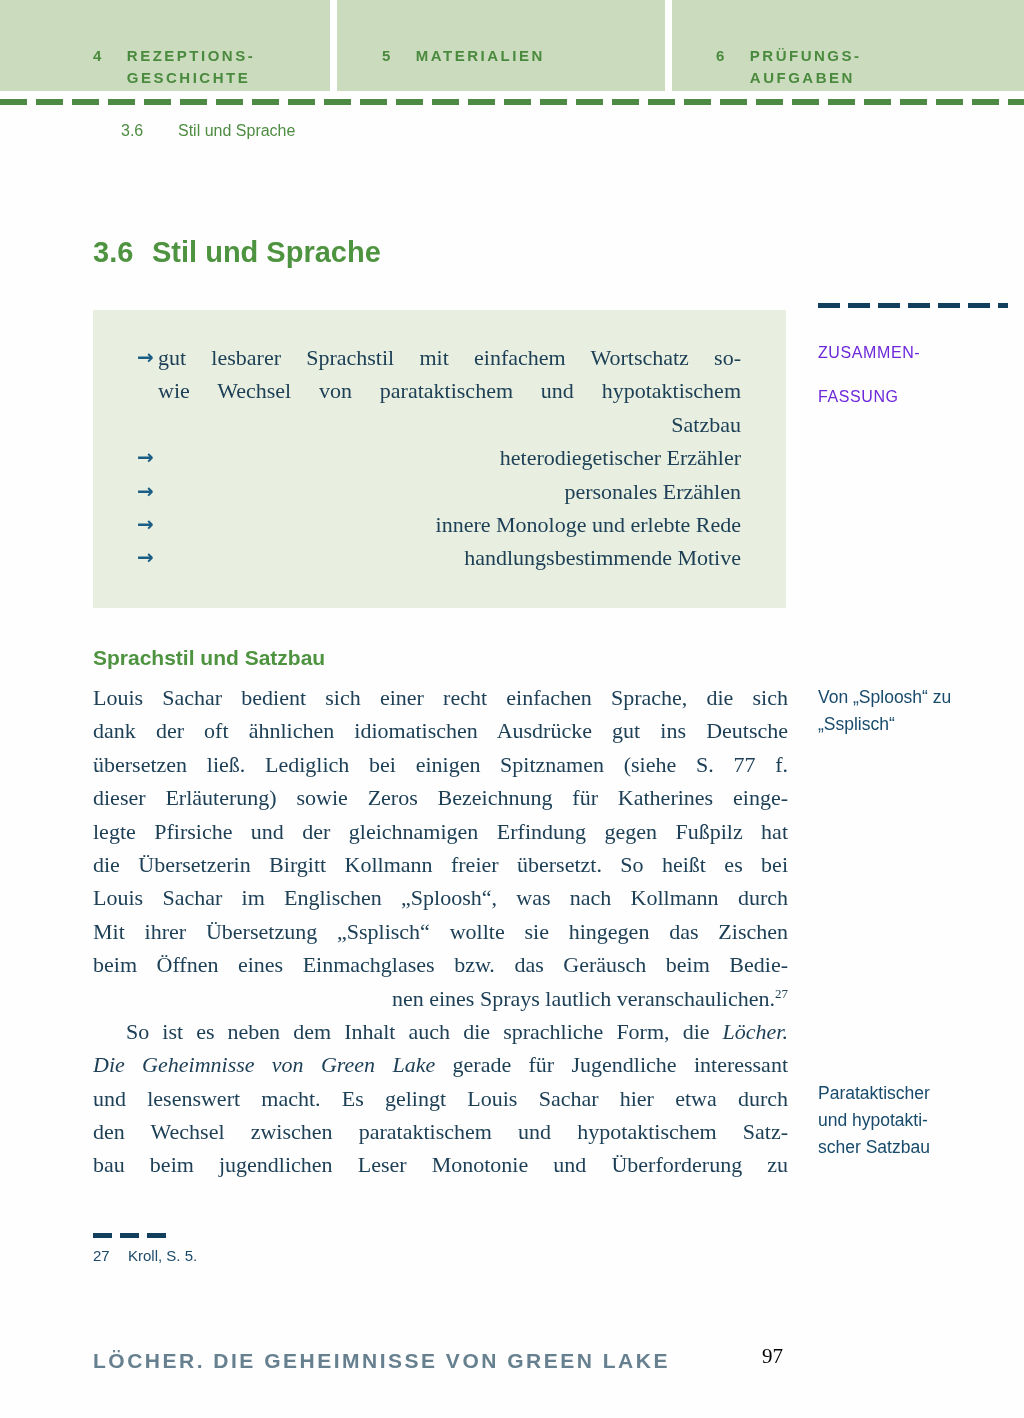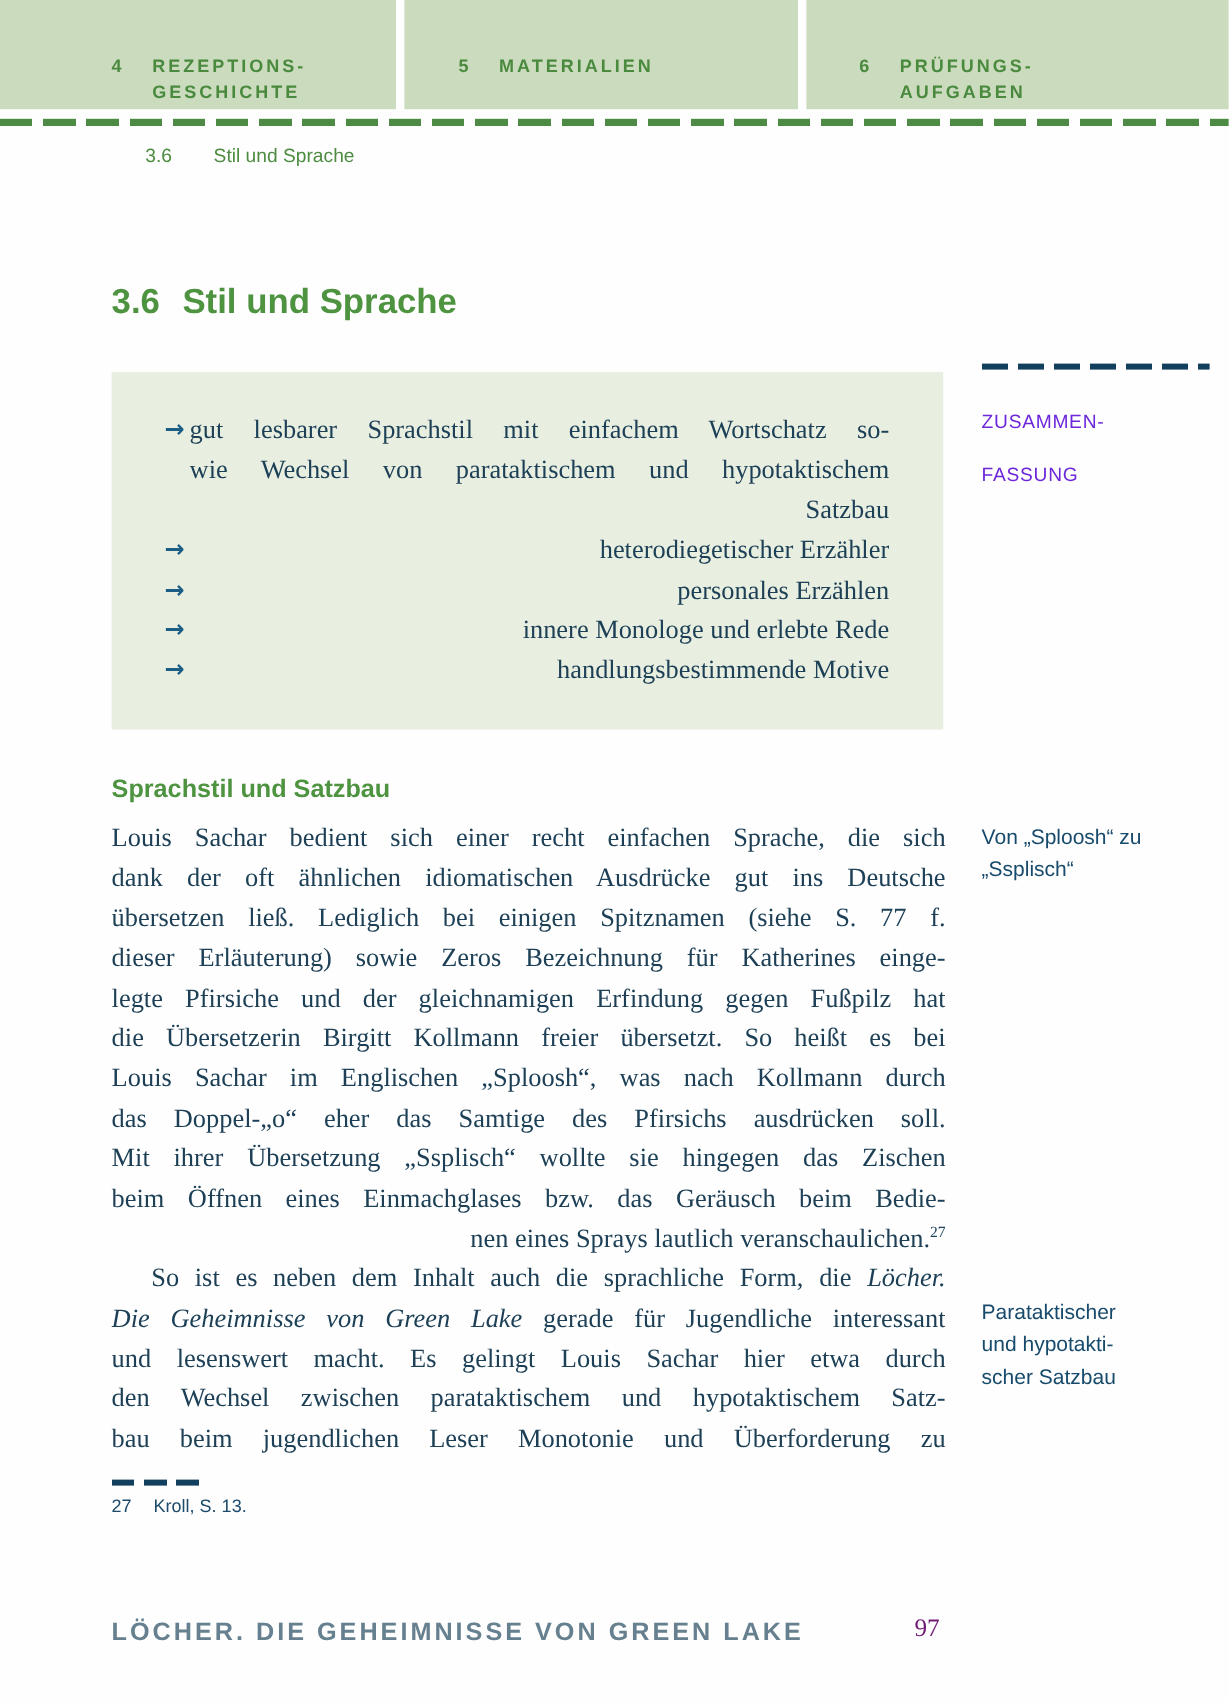--- a/index.html
+++ b/index.html
@@ -51,21 +51,21 @@
   sup.fnref{font-size:13px;line-height:0;vertical-align:8px;}
 
   
   .footnote-dash{position:absolute;left:93px;top:1233px;width:73px;height:5px;
     background:repeating-linear-gradient(to right,#123f5e 0 19px,transparent 19px 27px);}
   .footnote{position:absolute;left:93px;top:1247px;font-size:15px;color:#1d4a6a;}
   .footnote .fn-num{display:inline-block;width:35px;}
 
   
   .footer-title{position:absolute;left:93px;top:1349px;font-size:21px;font-weight:bold;letter-spacing:2.5px;color:#66808f;}
-  .page-number{position:absolute;left:762px;top:1344px;font-family:"Liberation Serif",serif;font-size:21px;color:#701a75;}
+  .page-number{position:absolute;left:762px;top:1344px;font-family:"Liberation Serif",serif;font-size:21px;color:#000000;}
 </style>
 </head>
 <body>
 
 <div class="page">
 
   <div class="tab tab-1">
     <div class="tab-inner">
       <span class="tab-num">4</span>
       <div class="tab-label">
@@ -147,32 +147,31 @@
 
   <div class="section-head">Sprachstil und Satzbau</div>
   <div class="body-text" id="body-text">
       <div class="bline j"><span>Louis Sachar bedient sich einer recht einfachen Sprache, die sich</span></div>
       <div class="bline j"><span>dank der oft ähnlichen idiomatischen Ausdrücke gut ins Deutsche</span></div>
       <div class="bline j"><span>übersetzen ließ. Lediglich bei einigen Spitznamen (siehe S. 77 f.</span></div>
       <div class="bline j"><span>dieser Erläuterung) sowie Zeros Bezeichnung für Katherines einge-</span></div>
       <div class="bline j"><span>legte Pfirsiche und der gleichnamigen Erfindung gegen Fußpilz hat</span></div>
       <div class="bline j"><span>die Übersetzerin Birgitt Kollmann freier übersetzt. So heißt es bei</span></div>
       <div class="bline j"><span>Louis Sachar im Englischen „Sploosh“, was nach Kollmann durch</span></div>
-      <div class="bline j"><span>das Doppel-„o“ eher das Samtige des Pfirsichs ausdrücken soll.</span></div>
       <div class="bline j"><span>Mit ihrer Übersetzung „Ssplisch“ wollte sie hingegen das Zischen</span></div>
       <div class="bline j"><span>beim Öffnen eines Einmachglases bzw. das Geräusch beim Bedie-</span></div>
       <div class="bline"><span>nen eines Sprays lautlich veranschaulichen.</span><sup class="fnref">27</sup></div>
       <div class="bline j ind"><span>So ist es neben dem Inhalt auch die sprachliche Form, die </span><span class="em">Löcher.</span></div>
       <div class="bline j"><span class="em">Die Geheimnisse von Green Lake</span><span> gerade für Jugendliche interessant</span></div>
       <div class="bline j"><span>und lesenswert macht. Es gelingt Louis Sachar hier etwa durch</span></div>
       <div class="bline j"><span>den Wechsel zwischen parataktischem und hypotaktischem Satz-</span></div>
       <div class="bline j"><span>bau beim jugendlichen Leser Monotonie und Überforderung zu</span></div>
     </div>
 
   <div class="footnote-dash"></div>
   <div class="footnote">
-    <span class="fn-num">27</span><span>Kroll, S. 13.</span>
+    <span class="fn-num">27</span><span>Kroll, S. 5.</span>
   </div>
 
   <div class="footer-title">LÖCHER. DIE GEHEIMNISSE VON GREEN LAKE</div>
   <div class="page-number">97</div>
 
 </div>
 
 </body></html>

